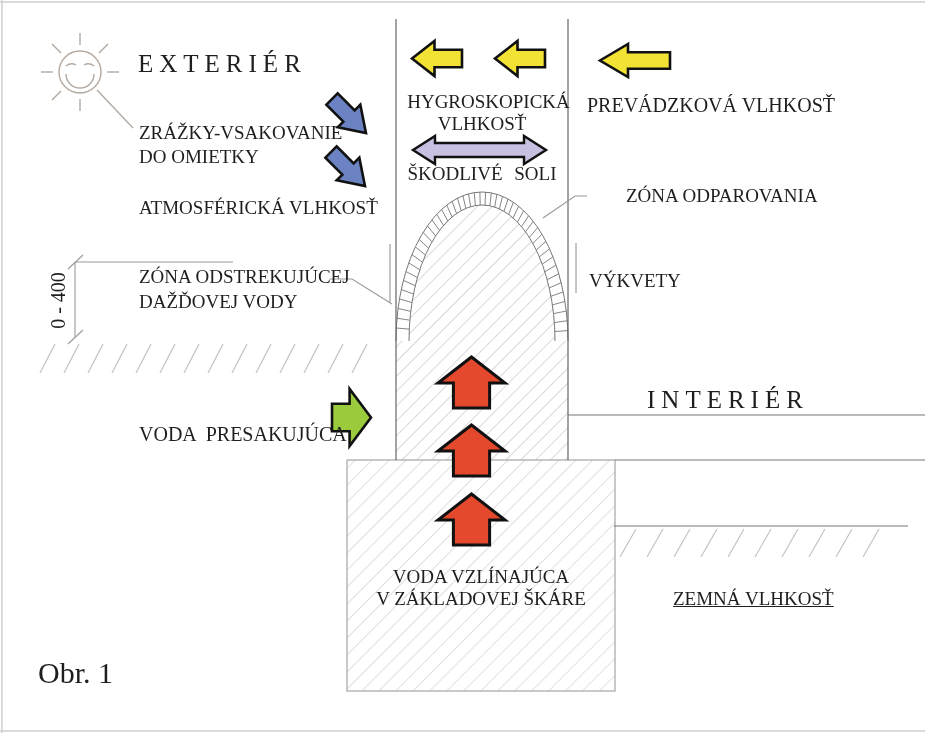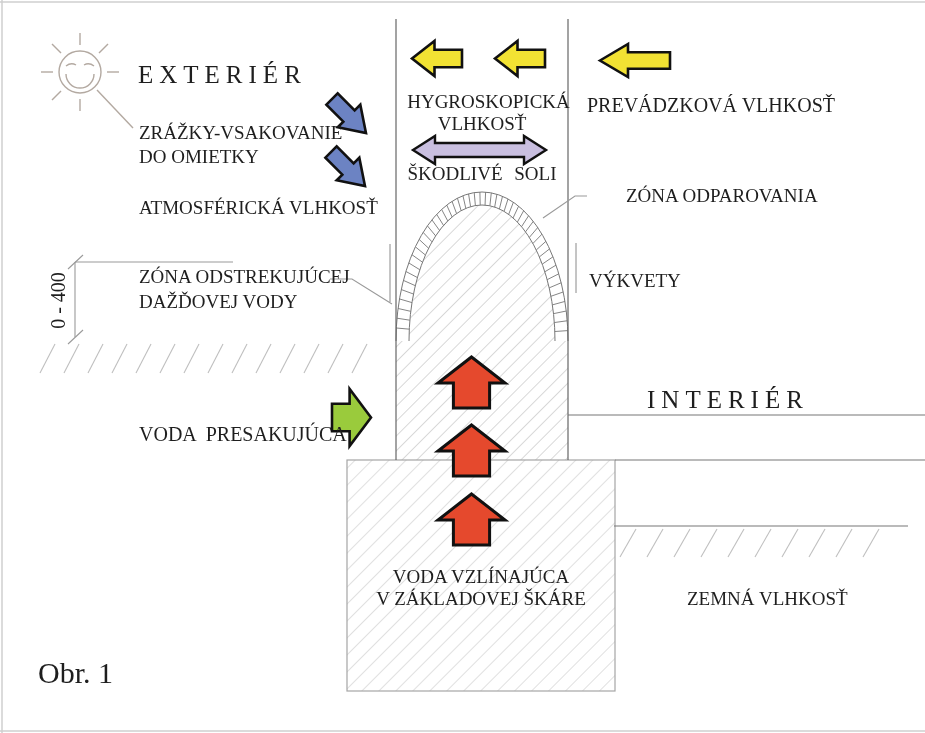--- a/index.html
+++ b/index.html
@@ -162,21 +162,21 @@
         <polygon points="413,150 435,136 435,143 524,143 524,136 546,150 524,164 524,157 435,157 435,164" fill="#C9BFE0" stroke="#111" stroke-width="2.4" stroke-linejoin="miter"></polygon>
         <polygon points="373,116 349,100 349,108 325,108 325,124 349,124 349,132" fill="#6C83C3" stroke="#111" stroke-width="2.6" stroke-linejoin="miter" transform="rotate(45 349 116)"></polygon>
         <polygon points="372,169 348,153 348,161 324,161 324,177 348,177 348,185" fill="#6C83C3" stroke="#111" stroke-width="2.6" stroke-linejoin="miter" transform="rotate(45 348 169)"></polygon>
         <polygon points="371,417.5 349.6,389 349.6,403.8 332,403.8 332,431.2 349.6,431.2 349.6,446" fill="#9ACB3C" stroke="#111" stroke-width="2.6" stroke-linejoin="miter"></polygon>
         <polygon points="471.5,357 505,383 489.6,383 489.6,408 453.4,408 453.4,383 438,383" fill="#E5492D" stroke="#111" stroke-width="3" stroke-linejoin="miter"></polygon>
         <polygon points="471.5,425 505,451 489.6,451 489.6,476 453.4,476 453.4,451 438,451" fill="#E5492D" stroke="#111" stroke-width="3" stroke-linejoin="miter"></polygon>
         <polygon points="471.5,494 505,520 489.6,520 489.6,545 453.4,545 453.4,520 438,520" fill="#E5492D" stroke="#111" stroke-width="3" stroke-linejoin="miter"></polygon>
       </g>
   </svg>
 
-  <div class="lbl" style="left:138px;top:50px;font-size:25px;letter-spacing:6px;margin-top:11px;">EXTERIÉR</div>
+  <div class="lbl" style="left:138px;top:50px;font-size:25px;letter-spacing:6px;">EXTERIÉR</div>
 
   <div class="lbl" style="left:139px;top:122px;">ZRÁŽKY-VSAKOVANIE</div>
   <div class="lbl" style="left:139px;top:146px;">DO OMIETKY</div>
 
   <div class="lbl" style="left:139px;top:197px;text-align:center;">ATMOSFÉRICKÁ VLHKOSŤ</div>
 
   <div class="lbl ctr" style="left:396px;top:91px;width:185px;">HYGROSKOPICKÁ</div>
   <div class="lbl ctr" style="left:396px;top:113px;width:172px;">VLHKOSŤ</div>
 
   <div class="lbl ctr" style="left:396px;top:163px;width:172px;word-spacing:7px;">ŠKODLIVÉ SOLI</div>
@@ -192,16 +192,16 @@
 
   <div class="lbl ctr" style="left:18px;top:289px;width:80px;font-size:20px;transform:rotate(-90deg);">0 - 400</div>
 
   <div class="lbl" style="left:139px;top:392px;font-size:20px;word-spacing:5px;margin-top:31px;">VODA PRESAKUJÚCA</div>
 
   <div class="lbl" style="left:647px;top:386px;font-size:25px;letter-spacing:6px;">INTERIÉR</div>
 
   <div class="lbl ctr" style="left:347px;top:566px;width:268px;">VODA VZLÍNAJÚCA</div>
   <div class="lbl ctr" style="left:347px;top:588px;width:268px;">V ZÁKLADOVEJ ŠKÁRE</div>
 
-  <div class="lbl" style="left:687px;top:588px;">ZEMNÁ VLHKOSŤ</div>
+  <div class="lbl" style="left:673px;top:588px;text-decoration:underline;">ZEMNÁ VLHKOSŤ</div>
 
   <div class="lbl" style="left:38px;top:656px;font-size:30px;">Obr. 1</div>
 </div>
 
 </body></html>

